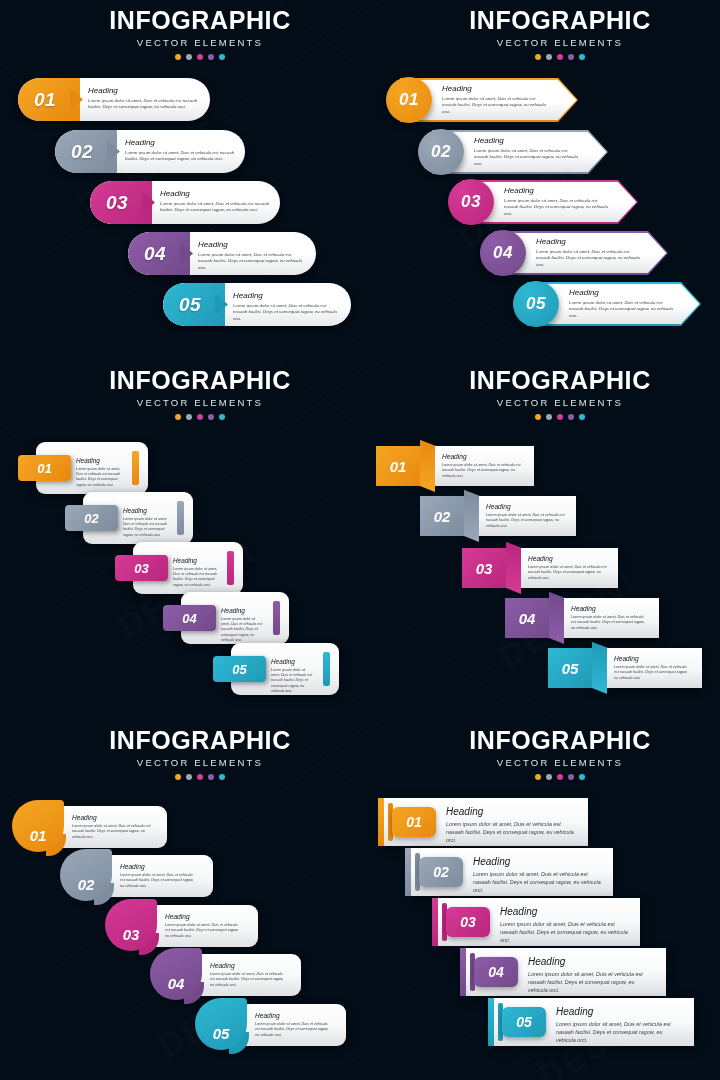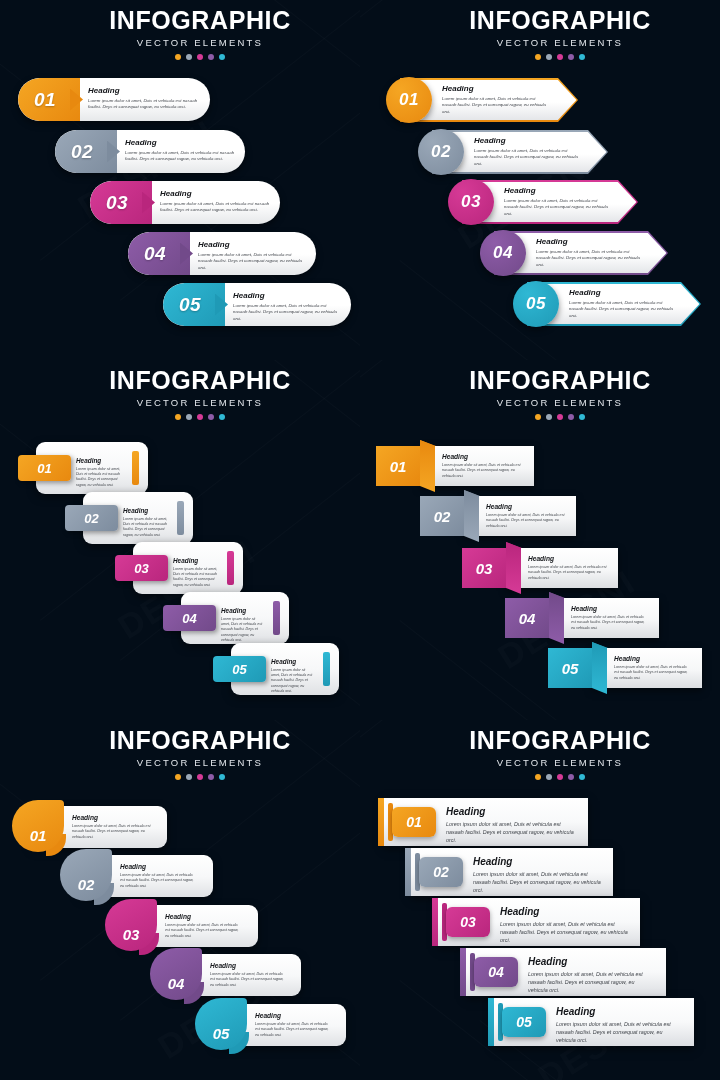--- a/index.html
+++ b/index.html
@@ -44,21 +44,21 @@
   }
   .head h2{
     font-size:9.5px; font-weight:400; color:#e3e7ec;
     letter-spacing:2.2px; margin-top:5px; line-height:1;
   }
   .dots{ margin-top:6px; display:flex; gap:5px; justify-content:center; }
   .dots span{ width:6px; height:6px; border-radius:50%; display:block; }
 
   
   .h-title{
-    font-style:italic; font-weight:700; color:#16181c;
+    font-style:italic; font-weight:400; color:#16181c;
     line-height:1;
   }
   .h-body{
     font-style:italic; color:#41454b;
     line-height:1.45;
   }
 
   
   .p1 .row{ position:absolute; height:43px; }
   .p1 .bar{

